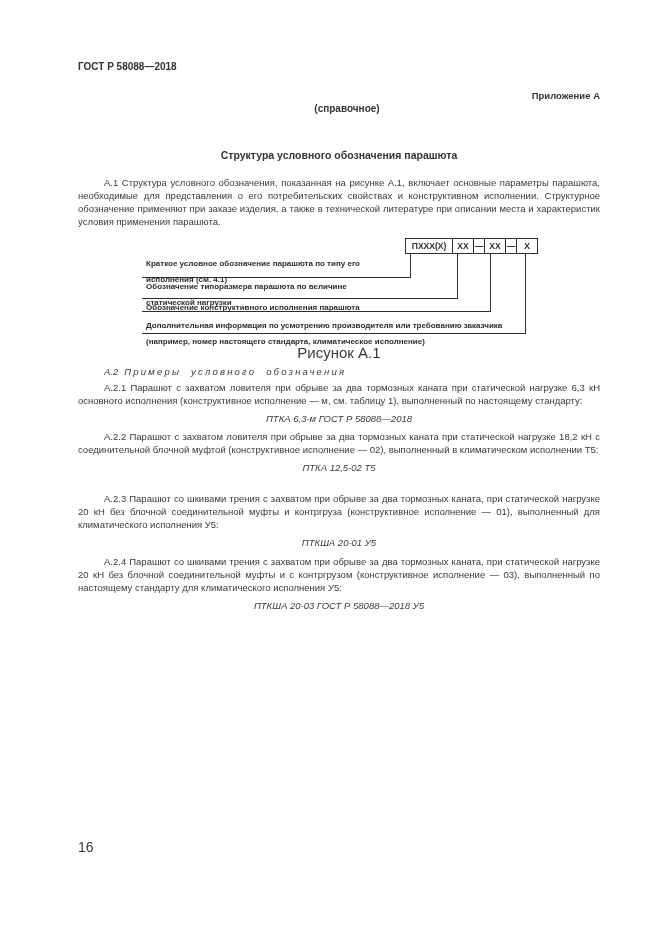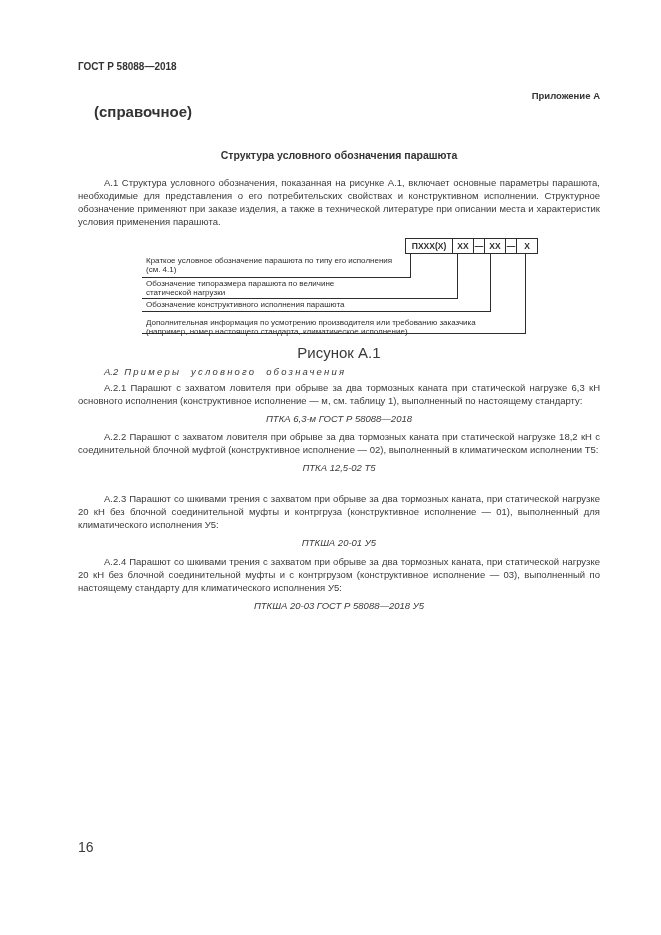--- a/index.html
+++ b/index.html
@@ -35,25 +35,25 @@
     left: 0;
     top: 90px;
     width: 100%;
     text-align: right;
     font-size: 9.5px;
     font-weight: bold;
     color: #333333;
   }
   .appendix-note {
     position: absolute;
-    left: 16px;
+    left: 8px;
     top: 103px;
     width: 100%;
-    text-align: left;
-    font-size: 15px;
+    text-align: center;
+    font-size: 10px;
     font-weight: bold;
     color: #333333;
   }
   .doc-title {
     position: absolute;
     left: 0;
     top: 149px;
     width: 100%;
     text-align: center;
     font-size: 10.5px;
@@ -111,22 +111,22 @@
   }
   .connector-1 { width: 268px; height: 23px; }
   .connector-2 { width: 315px; height: 44px; }
   .connector-3 { width: 348px; height: 57px; }
   .connector-4 { width: 383px; height: 79px; }
   .fig-label {
     position: absolute;
     left: 64px;
     padding-left: 4px;
     font-size: 8px;
-    line-height: 9px;
-    font-weight: normal;
+    line-height: 16px;
+    font-weight: bold;
     color: #2d2d2d;
   }
   .fig-label-1 { top: 18px; width: 250px; }
   .fig-label-2 { top: 41px; width: 235px; }
   .fig-label-3 { top: 62px; width: 310px; }
   .fig-label-4 { top: 80px; width: 362px; }
   .fig-caption {
     position: absolute;
     left: 0;
     top: 344px;

